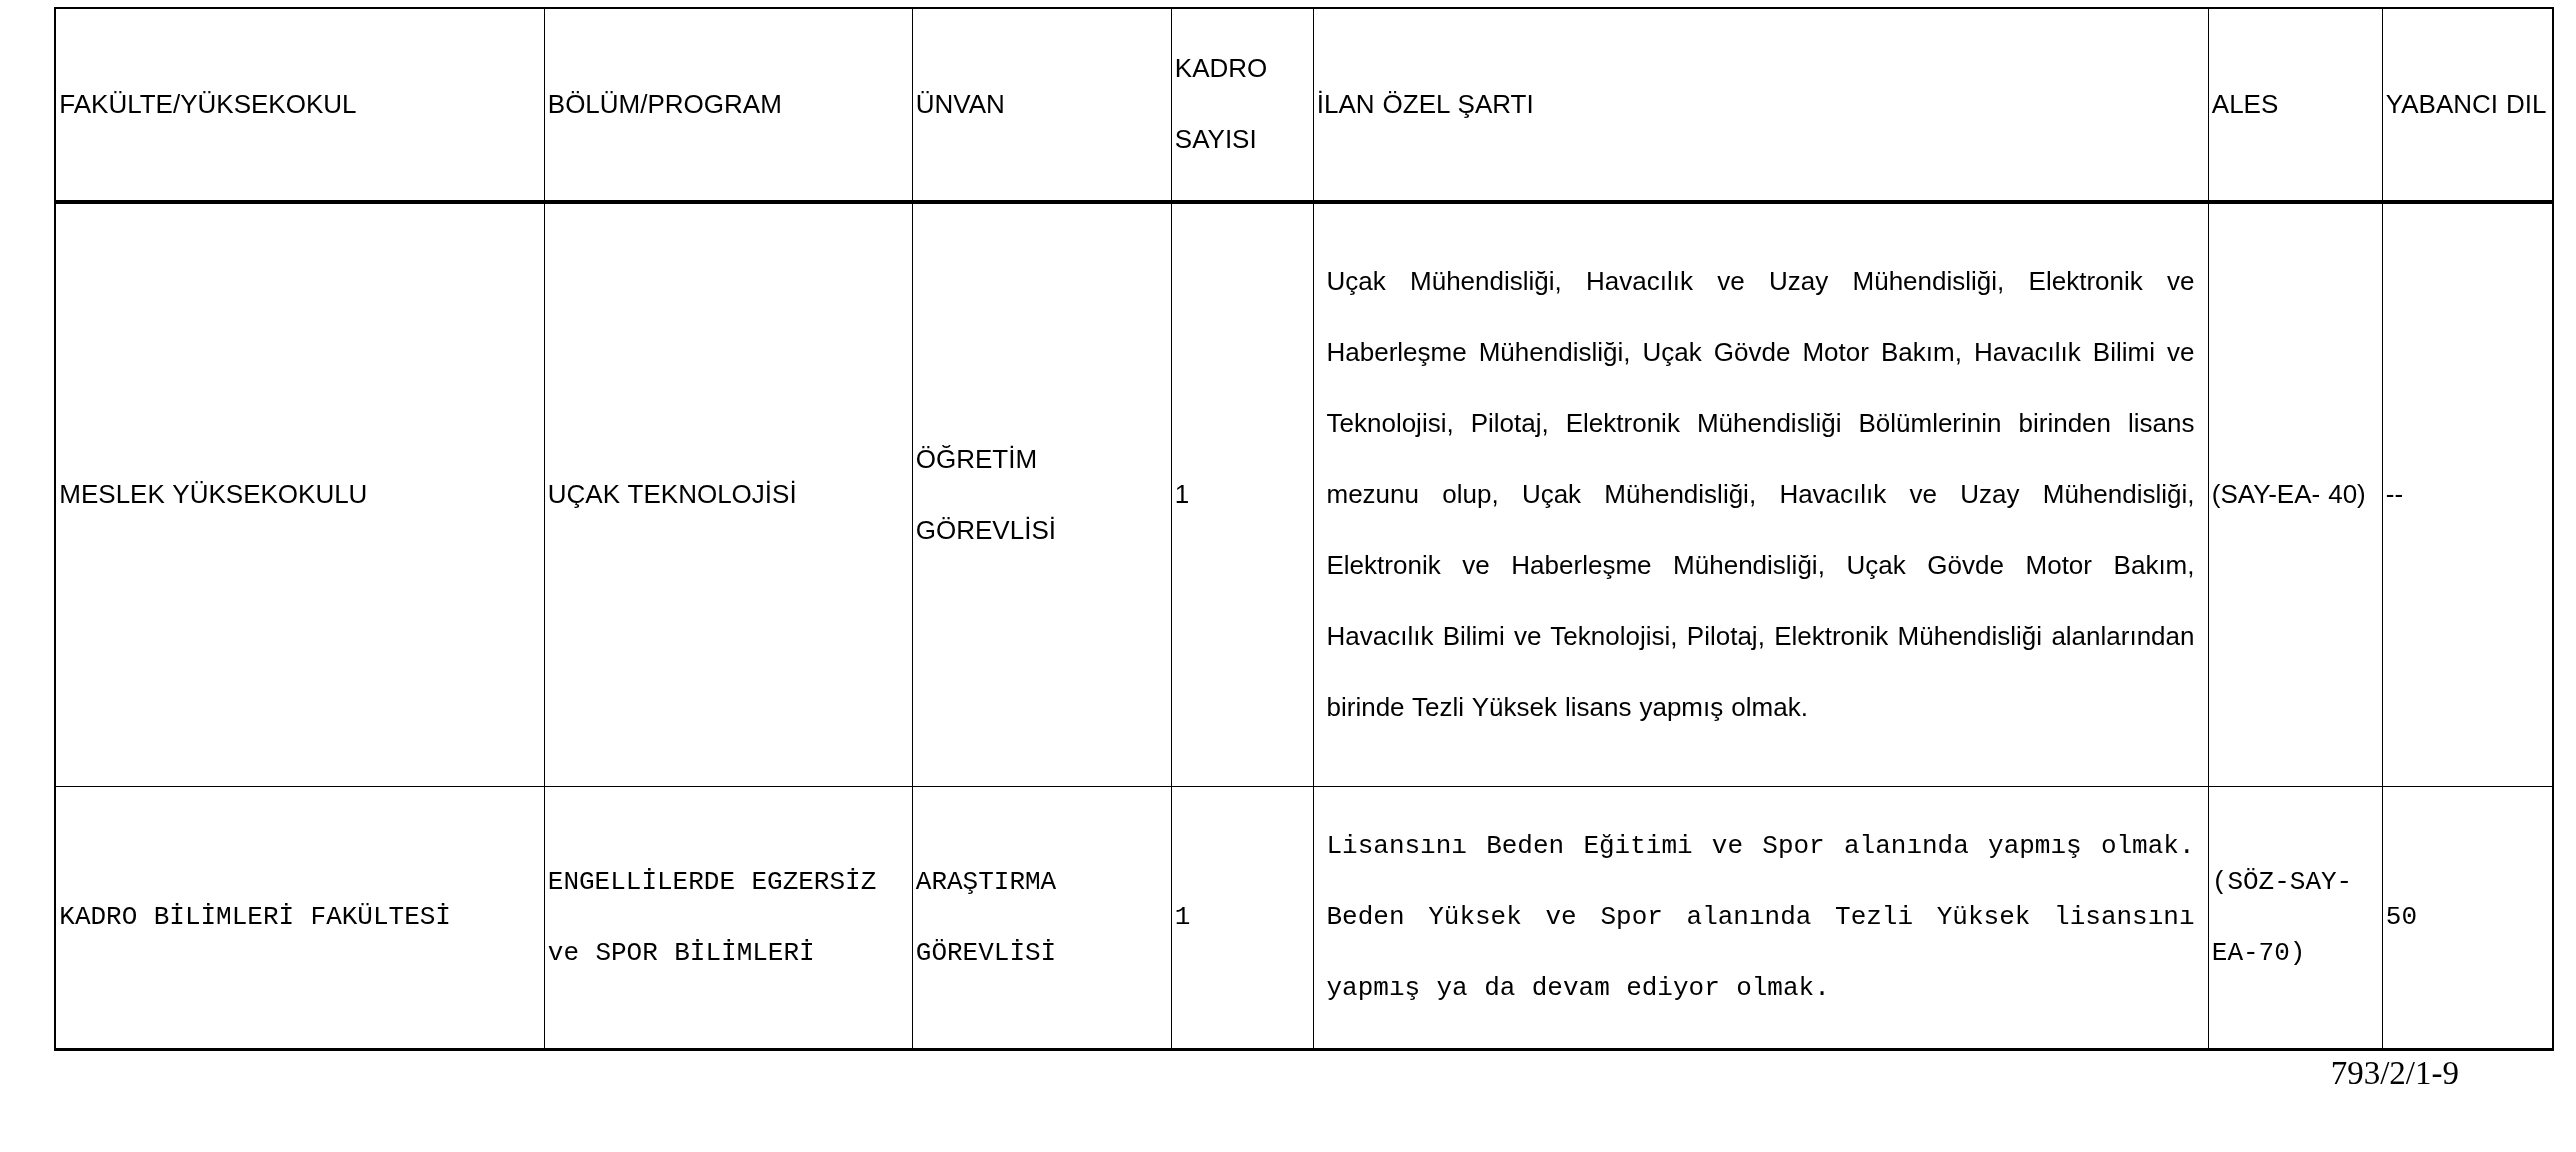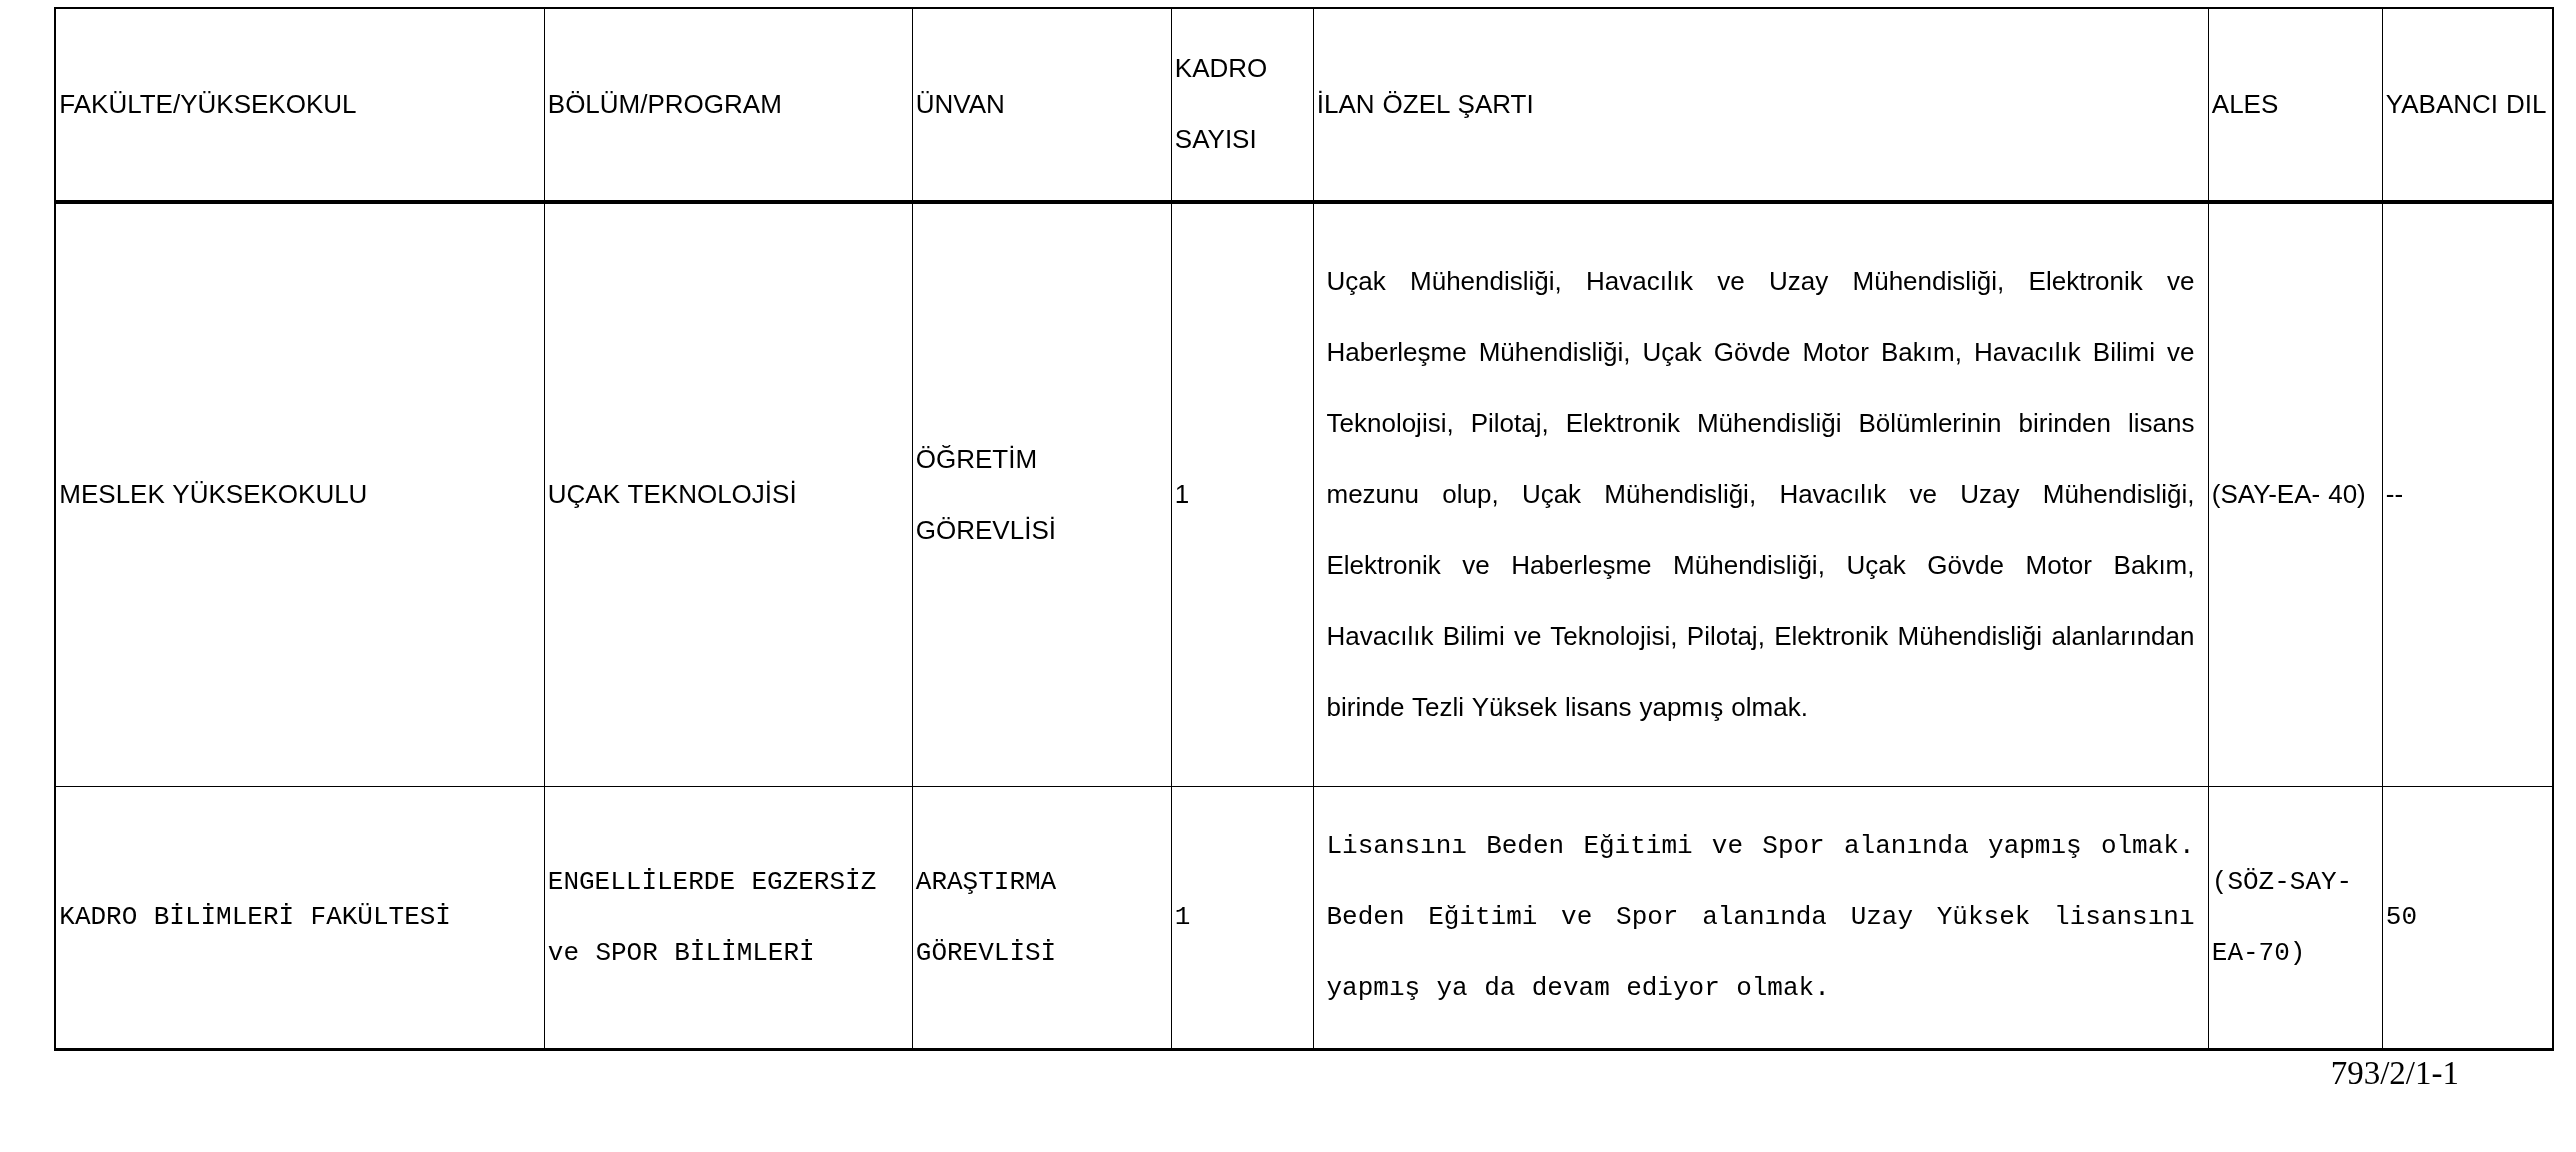--- a/index.html
+++ b/index.html
@@ -89,23 +89,23 @@
         <td>1</td>
         <td class="sart">Uçak Mühendisliği, Havacılık ve Uzay Mühendisliği, Elektronik ve Haberleşme Mühendisliği, Uçak Gövde Motor Bakım, Havacılık Bilimi ve Teknolojisi, Pilotaj, Elektronik Mühendisliği Bölümlerinin birinden lisans mezunu olup, Uçak Mühendisliği, Havacılık ve Uzay Mühendisliği, Elektronik ve Haberleşme Mühendisliği, Uçak Gövde Motor Bakım, Havacılık Bilimi ve Teknolojisi, Pilotaj, Elektronik Mühendisliği alanlarından birinde Tezli Yüksek lisans yapmış olmak.</td>
         <td>(SAY-EA- 40)</td>
         <td>--</td>
       </tr>
       <tr class="row-2">
         <td>KADRO BİLİMLERİ FAKÜLTESİ</td>
         <td>ENGELLİLERDE EGZERSİZ ve SPOR BİLİMLERİ</td>
         <td>ARAŞTIRMA GÖREVLİSİ</td>
         <td>1</td>
-        <td class="sart">Lisansını Beden Eğitimi ve Spor alanında yapmış olmak. Beden Eğitimi ve Spor alanında Uzay Yüksek lisansını yapmış ya da devam ediyor olmak.</td>
+        <td class="sart">Lisansını Beden Eğitimi ve Spor alanında yapmış olmak. Beden Yüksek ve Spor alanında Tezli Yüksek lisansını yapmış ya da devam ediyor olmak.</td>
         <td>(SÖZ-SAY- EA-70)</td>
         <td>50</td>
       </tr>
     </tbody>
   </table>
 
-  <div class="doc-ref">793/2/1-1</div>
+  <div class="doc-ref">793/2/1-9</div>
 
 </div>
 
 
 </body></html>

